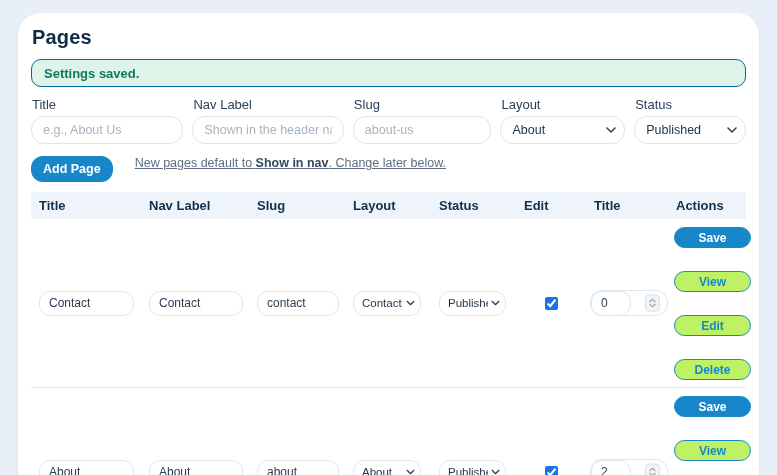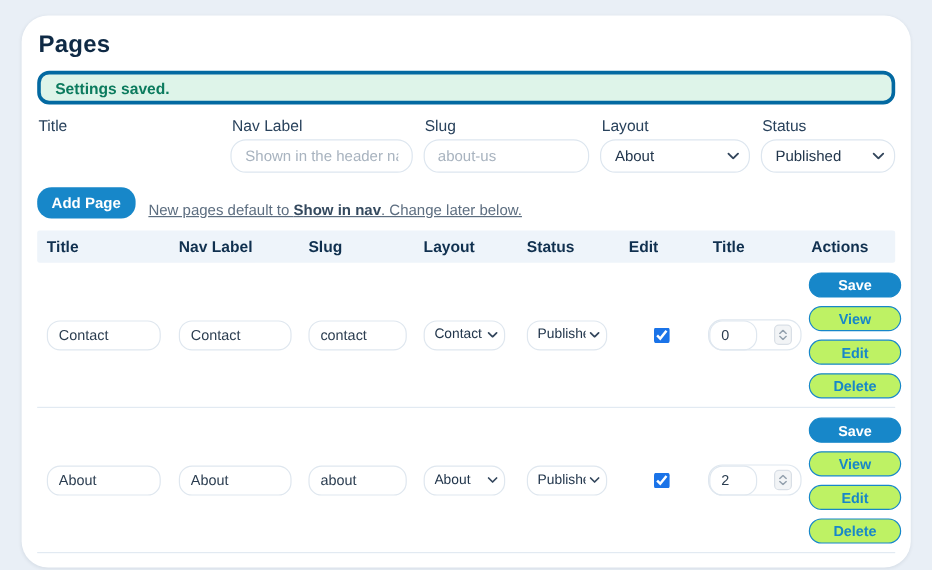--- a/index.html
+++ b/index.html
@@ -19,21 +19,21 @@
   }
   h1.page-title {
     font-size: 20px;
     font-weight: 700;
     color: #0f2a45;
     margin: 5px 0 10px 1px;
     letter-spacing: 0.2px;
   }
   .alert {
     background: #def4e9;
-    border: 3px solid #0369a1;
+    border: 1px solid #0369a1;
     border-radius: 10px;
     color: #0c7b5e;
     font-size: 13px;
     font-weight: 700;
     padding: 6px 12px;
     height: 28px;
     display: flex;
     align-items: center;
     margin-bottom: 10px;
   }
@@ -84,22 +84,22 @@
   .chev {
     position: absolute;
     right: 9px; top: 50%;
     transform: translateY(-50%);
     pointer-events: none;
     display: flex;
   }
   .chev svg { display: block; }
   .addrow {
     display: flex;
-    align-items: flex-end;
-    gap: 11px;
+    align-items: flex-start;
+    gap: 22px;
     margin-bottom: 10px;
   }
   .btn-add {
     background: #1787c9;
     color: #ffffff;
     border: none;
     border-radius: 12px;
     height: 26px;
     padding: 0 12px;
     font-size: 12.5px;
@@ -200,21 +200,21 @@
     flex-direction: column;
     align-items: center;
     justify-content: center;
     gap: 1px;
     cursor: pointer;
   }
   .spin svg { display: block; }
   .actions {
     display: flex;
     flex-direction: column;
-    gap: 7px;
+    gap: 23px;
     padding: 1px 0 0 6px;
     align-items: flex-start;
   }
   .abtn {
     width: 77px;
     height: 21px;
     border-radius: 10.5px;
     font-size: 12px;
     font-weight: 700;
     font-family: inherit;
@@ -241,20 +241,21 @@
 
   <h1 class="page-title">Pages</h1>
 
   <div class="alert">
     <span>Settings saved.</span>
   </div>
 
   <div class="filters">
     <div class="field f-title">
       <label>Title</label>
+      <input type="text" placeholder="e.g., About Us" style="">
     </div>
     <div class="field f-nav">
       <label>Nav Label</label>
       <input type="text" placeholder="Shown in the header nav" style="">
     </div>
     <div class="field f-slug">
       <label>Slug</label>
       <input type="text" placeholder="about-us" style="">
     </div>
     <div class="field f-layout">

